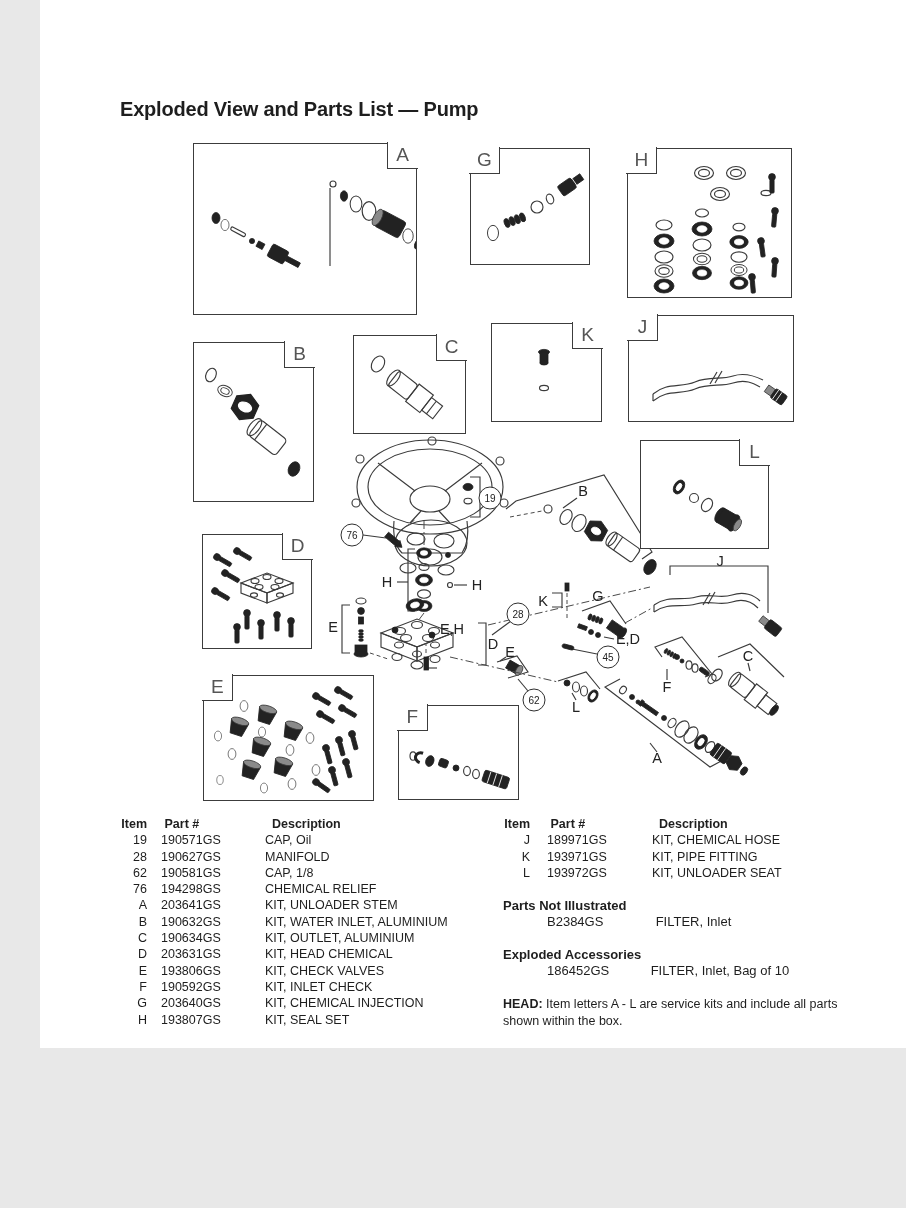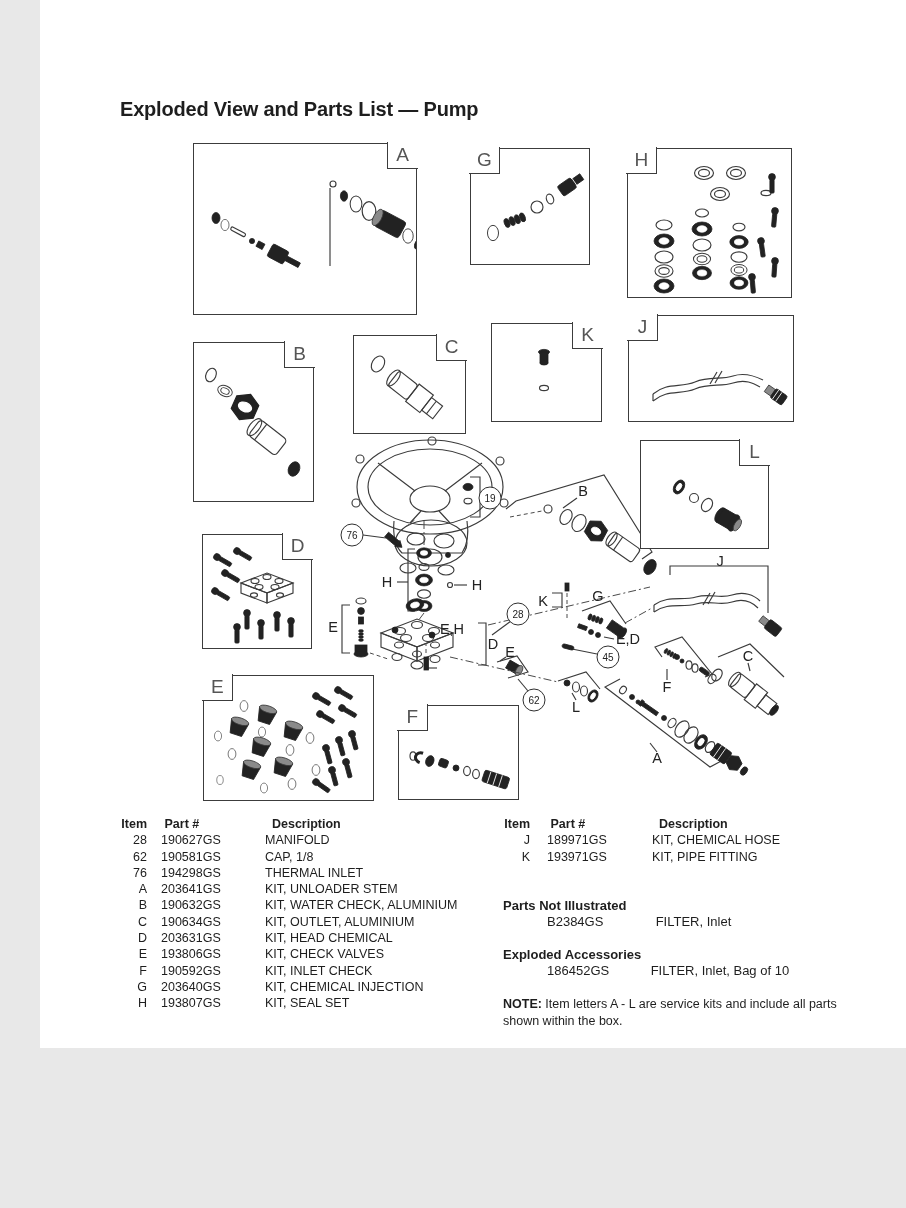--- a/index.html
+++ b/index.html
@@ -540,61 +540,63 @@
     <div class="tab tl">F</div>
   </div>
 
   <div class="ptable lt" style="left:80px;top:816px">
     <div class="prow phead">
       <span class="pc pc-item">Item</span>
       <span class="pc pc-part">Part #</span>
       <span class="pc pc-desc">Description</span>
     </div>
     <div id="left-body">
+        <div class="prow"><span class="pc pc-item">19</span><span class="pc pc-part">190571GS</span><span class="pc pc-desc">CAP, Oil</span></div>
         <div class="prow"><span class="pc pc-item">28</span><span class="pc pc-part">190627GS</span><span class="pc pc-desc">MANIFOLD</span></div>
         <div class="prow"><span class="pc pc-item">62</span><span class="pc pc-part">190581GS</span><span class="pc pc-desc">CAP, 1/8</span></div>
-        <div class="prow"><span class="pc pc-item">76</span><span class="pc pc-part">194298GS</span><span class="pc pc-desc">THERMAL INLET</span></div>
+        <div class="prow"><span class="pc pc-item">76</span><span class="pc pc-part">194298GS</span><span class="pc pc-desc">CHEMICAL RELIEF</span></div>
         <div class="prow"><span class="pc pc-item">A</span><span class="pc pc-part">203641GS</span><span class="pc pc-desc">KIT, UNLOADER STEM</span></div>
-        <div class="prow"><span class="pc pc-item">B</span><span class="pc pc-part">190632GS</span><span class="pc pc-desc">KIT, WATER CHECK, ALUMINIUM</span></div>
+        <div class="prow"><span class="pc pc-item">B</span><span class="pc pc-part">190632GS</span><span class="pc pc-desc">KIT, WATER INLET, ALUMINIUM</span></div>
         <div class="prow"><span class="pc pc-item">C</span><span class="pc pc-part">190634GS</span><span class="pc pc-desc">KIT, OUTLET, ALUMINIUM</span></div>
         <div class="prow"><span class="pc pc-item">D</span><span class="pc pc-part">203631GS</span><span class="pc pc-desc">KIT, HEAD CHEMICAL</span></div>
         <div class="prow"><span class="pc pc-item">E</span><span class="pc pc-part">193806GS</span><span class="pc pc-desc">KIT, CHECK VALVES</span></div>
         <div class="prow"><span class="pc pc-item">F</span><span class="pc pc-part">190592GS</span><span class="pc pc-desc">KIT, INLET CHECK</span></div>
         <div class="prow"><span class="pc pc-item">G</span><span class="pc pc-part">203640GS</span><span class="pc pc-desc">KIT, CHEMICAL INJECTION</span></div>
         <div class="prow"><span class="pc pc-item">H</span><span class="pc pc-part">193807GS</span><span class="pc pc-desc">KIT, SEAL SET</span></div>
       </div>
   </div>
 
   <div class="ptable rt" style="left:463px;top:816px">
     <div class="prow phead">
       <span class="pc pc-item">Item</span>
       <span class="pc pc-part">Part #</span>
       <span class="pc pc-desc">Description</span>
     </div>
     <div id="right-body">
         <div class="prow"><span class="pc pc-item">J</span><span class="pc pc-part">189971GS</span><span class="pc pc-desc">KIT, CHEMICAL HOSE</span></div>
         <div class="prow"><span class="pc pc-item">K</span><span class="pc pc-part">193971GS</span><span class="pc pc-desc">KIT, PIPE FITTING</span></div>
+        <div class="prow"><span class="pc pc-item">L</span><span class="pc pc-part">193972GS</span><span class="pc pc-desc">KIT, UNLOADER SEAT</span></div>
       </div>
   </div>
 
   <div class="section" style="left:463px;top:897px">
     <div class="sect-title">Parts Not Illustrated</div>
     <div class="sect-row">
       <span class="pc sp-part">B2384GS</span>
       <span class="pc">FILTER, Inlet</span>
     </div>
   </div>
 
   <div class="section" style="left:463px;top:946px">
     <div class="sect-title">Exploded Accessories</div>
     <div class="sect-row">
       <span class="pc sp-part oa">186452GS</span>
       <span class="pc">FILTER, Inlet, Bag of 10</span>
     </div>
   </div>
 
   <div class="note">
-    <span class="bold">NOTE:</span><span> Item letters A - L are service kits and include all parts shown within the box.</span>
+    <span class="bold">HEAD:</span><span> Item letters A - L are service kits and include all parts shown within the box.</span>
   </div>
 
   <div class="pageno">3</div>
 
 </div>
 
 </body></html>

